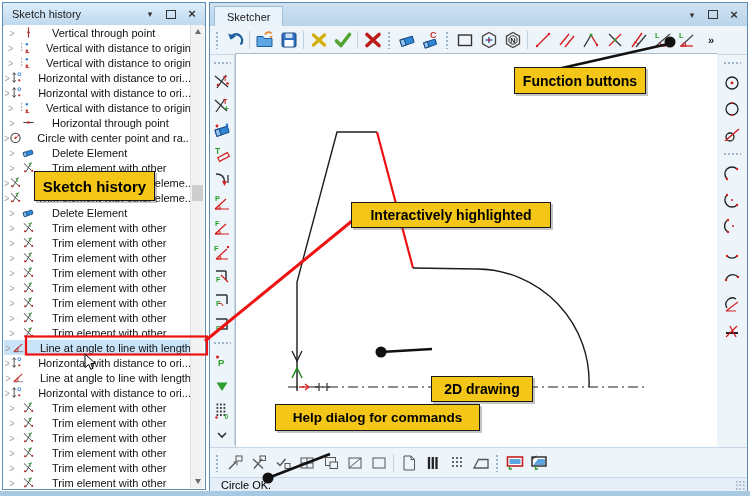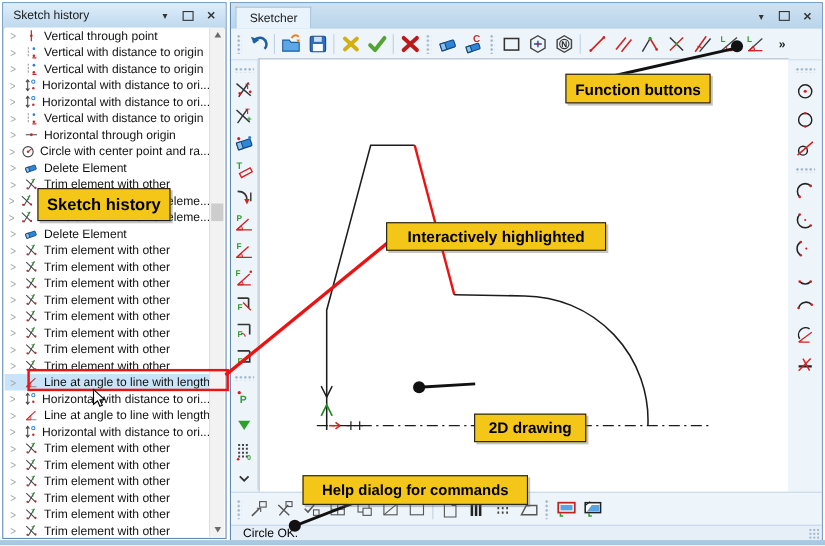--- a/index.html
+++ b/index.html
@@ -17,21 +17,21 @@
     color:#333;font-size:11px;cursor:default;}
   .btn-max-box{width:8px;height:7px;border:1.5px solid #333;display:block;}
   .btn-close-x{font-size:13px;font-weight:bold;line-height:10px;}
   .btn-menu-v{font-size:9px;}
 
   
   #history-list{position:absolute;left:1px;top:22px;right:14px;bottom:1px;background:#fff;overflow:hidden;}
   .hrow{height:15px;display:flex;align-items:center;font-size:11px;color:#111;white-space:nowrap;}
   .hrow .chev{width:16px;text-align:center;color:#a3a3a3;font-size:9px;transform:scaleY(1.2);}
   .hrow .hicon{width:17px;display:inline-flex;justify-content:center;align-items:center;}
-  .hrow .hlabel{padding-left:3px;}
+  .hrow .hlabel{padding-left:3px;margin-left:12px;}
   .hrow.selected{background:var(--selection-bg,#c9e3f8);}
   
   .scrollbar{position:absolute;top:22px;right:1px;bottom:1px;width:13px;background:#f2f2f2;border-left:1px solid #e0e0e0;}
   .sb-arrow{position:absolute;left:0;width:13px;height:13px;display:flex;align-items:center;justify-content:center;}
   .tri-up{width:0;height:0;border-left:3.5px solid transparent;border-right:3.5px solid transparent;border-bottom:5px solid #6a6a6a;}
   .tri-down{width:0;height:0;border-left:3.5px solid transparent;border-right:3.5px solid transparent;border-top:5px solid #6a6a6a;}
   .sb-thumb{position:absolute;left:1px;width:11px;height:16px;background:#cdcdcd;}
 
   
   #sketcher{left:209px;top:2px;width:539px;height:489px;background:#edf4fa;padding-left:16px;}
@@ -61,21 +61,21 @@
   #bottom-strip{position:absolute;left:0;top:491px;width:750px;height:5px;background:#a7c9e2;}
 
   
   .note{position:absolute;background:var(--label-bg,#F3C617);border:1.5px solid var(--label-border,#1a1a1a);
     box-shadow:2px 2px 0 rgba(90,90,90,.35);color:#000;font-weight:bold;
     display:flex;align-items:center;justify-content:center;z-index:40;box-sizing:border-box;}
   #note-history{left:34px;top:171px;width:121px;height:30px;font-size:15px;}
   #note-functions{left:514px;top:67px;width:132px;height:27px;font-size:14px;}
   #note-highlight{left:351px;top:202px;width:200px;height:26px;font-size:14px;}
   #note-drawing{left:431px;top:336px;width:102px;height:26px;font-size:14px;margin-top:40px;}
-  #note-help{left:275px;top:432px;width:205px;height:27px;font-size:13.5px;}
+  #note-help{left:275px;top:404px;width:205px;height:27px;font-size:13.5px;}
 
   #overlay{position:absolute;left:0;top:0;width:750px;height:496px;z-index:30;pointer-events:none;}
 </style>
 </head>
 <body>
 
 <div id="stage">
 
   <div class="win" id="history-panel" style="left:2px;top:2px;width:204px;height:488px;">
     <div class="titlebar">
@@ -160,21 +160,21 @@
           <span class="hlabel">Vertical with distance to origin</span>
         </div>
         <div class="hrow">
           <span class="chev">&gt;</span>
           <span class="hicon">
             <svg width="13" height="13" viewBox="0 0 14 14">
               <line x1="1.5" y1="7" x2="12.5" y2="7" stroke="#444" stroke-width="1.2"></line>
               <circle cx="7" cy="7" r="1.4" fill="#c03030"></circle>
             </svg>
           </span>
-          <span class="hlabel">Horizontal through origin</span>
+          <span class="hlabel">Horizontal through point</span>
         </div>
         <div class="hrow">
           <span class="chev">&gt;</span>
           <span class="hicon">
             <svg width="13" height="13" viewBox="0 0 14 14">
               <circle cx="7" cy="7.5" r="5" fill="none" stroke="#444" stroke-width="1.1"></circle>
               <circle cx="7" cy="7.5" r="1.2" fill="#c03030"></circle>
               <line x1="7" y1="7.5" x2="10.8" y2="4.2" stroke="#c03030"></line>
             </svg>
           </span>

